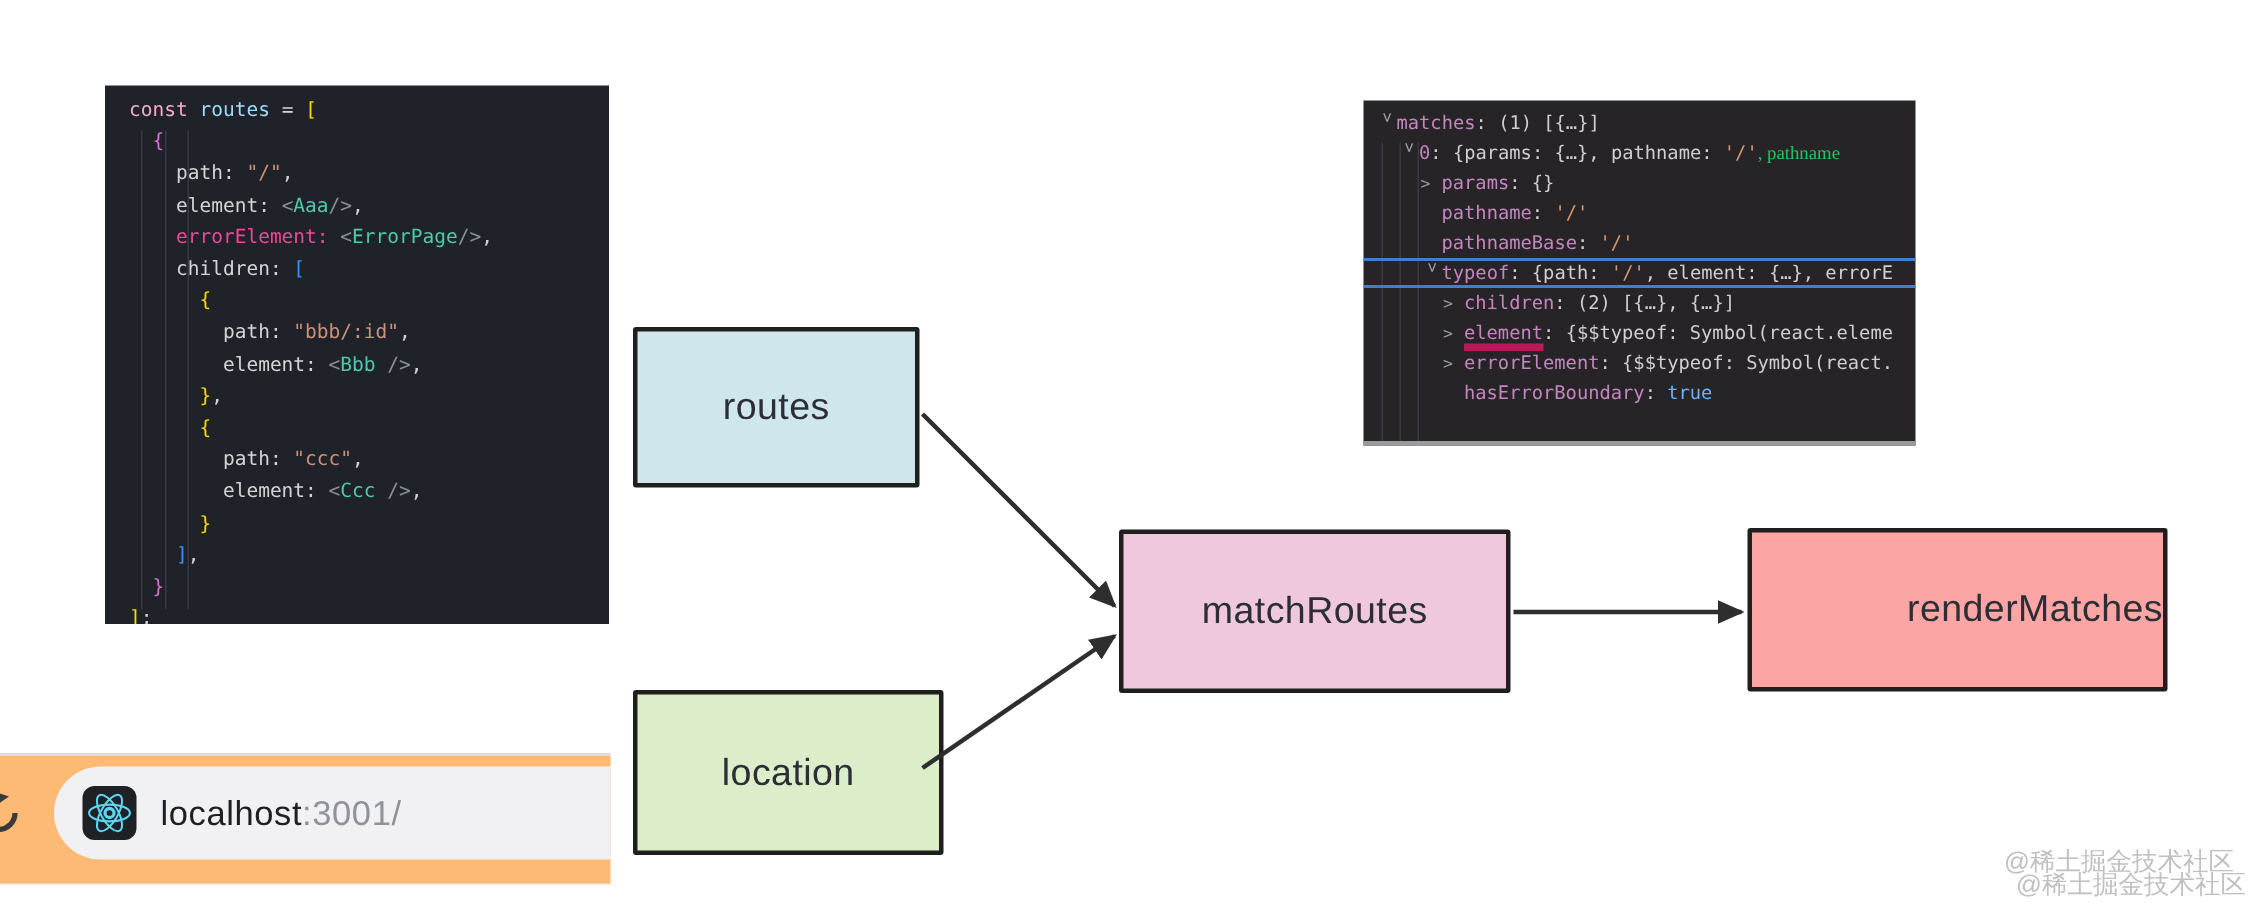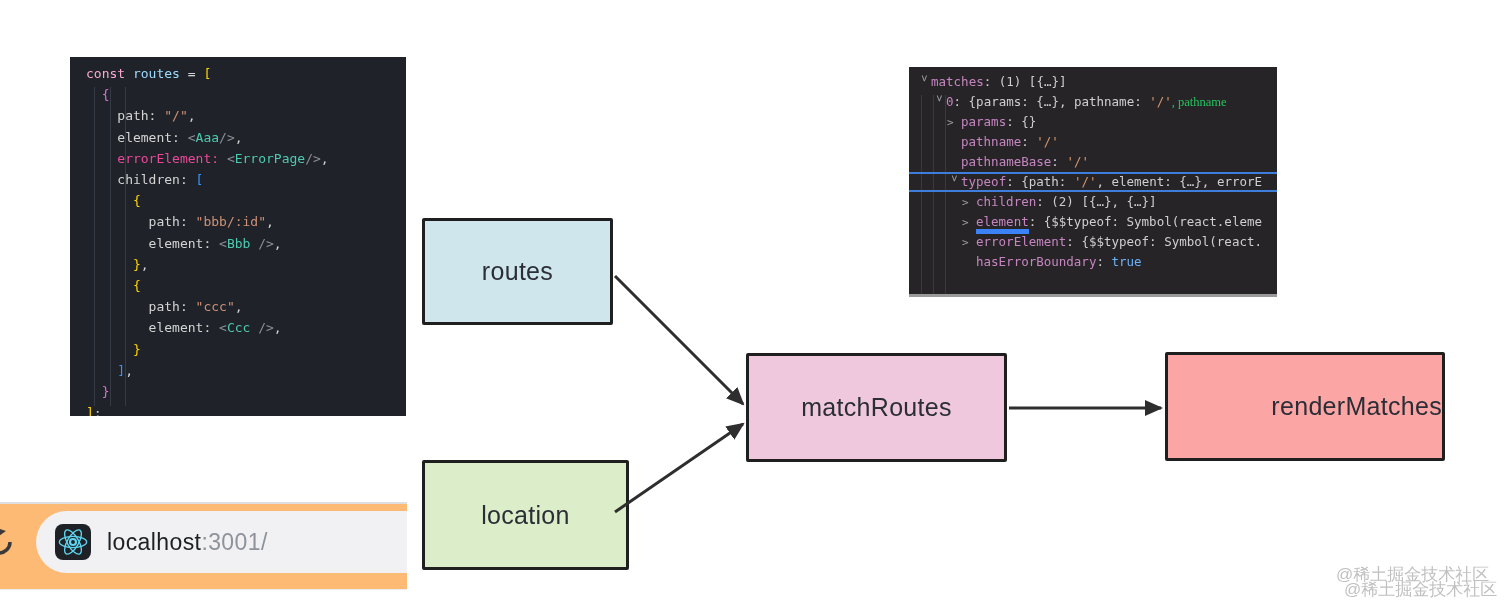--- a/index.html
+++ b/index.html
@@ -24,21 +24,21 @@
     position:absolute; left:909px; top:67px; width:368px; height:230px;
     background:#272428; overflow:hidden;
     font-family:"DejaVu Sans Mono", monospace; font-size:12.5px; line-height:20px;
     padding-top:5px; border-bottom:3px solid #9a9a9a;
   }
   .dt-guides span { position:absolute; top:28px; bottom:0; width:1px; background:#3c3841; }
   .dt-row { white-space:nowrap; color:#cfcfcf; height:20px; position:relative; }
   .dt-row.selected { border-top:2px solid #3f7ddc; border-bottom:2px solid #3f7ddc; height:20px; line-height:16px; }
   .dt-arrow { display:inline-block; width:14px; color:#9aa0a6; font-size:11px; }
   .dt-arrow.open { transform:rotate(90deg) translateX(-1px); }
-  .red-underline { border-bottom:5px solid #3b82f6; padding-bottom:0px; }
+  .red-underline { border-bottom:5px solid #be185d; padding-bottom:0px; }
 
   
   .node {
     position:absolute; border:3px solid #1f1f1f; border-radius:2px;
     display:flex; align-items:center; justify-content:center;
     font-size:25px; color:#2b2e36; letter-spacing:0.3px;
   }
   #box-routes        { left:422px; top:218px; width:191px; height:107px; }
   #box-location      { left:422px; top:460px; width:207px; height:110px; }
   #box-matchRoutes   { left:746px; top:353px; width:261px; height:109px; }

